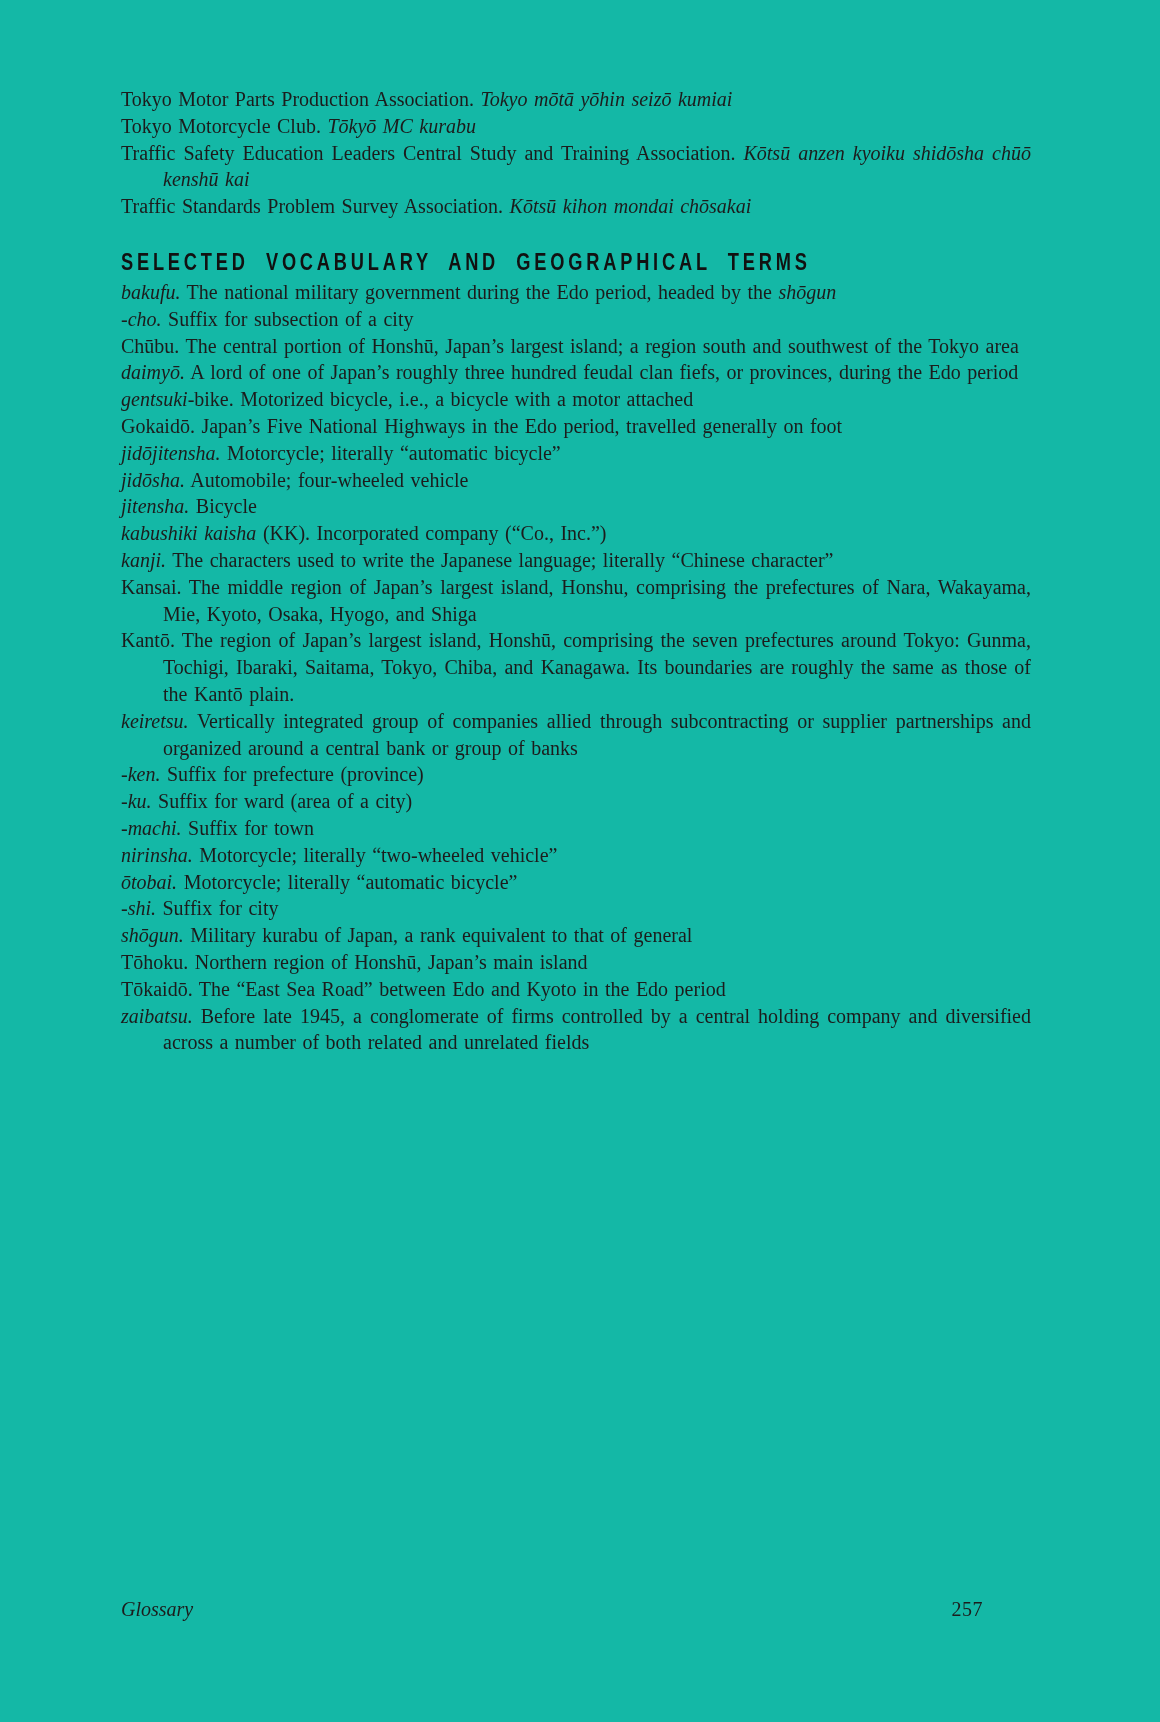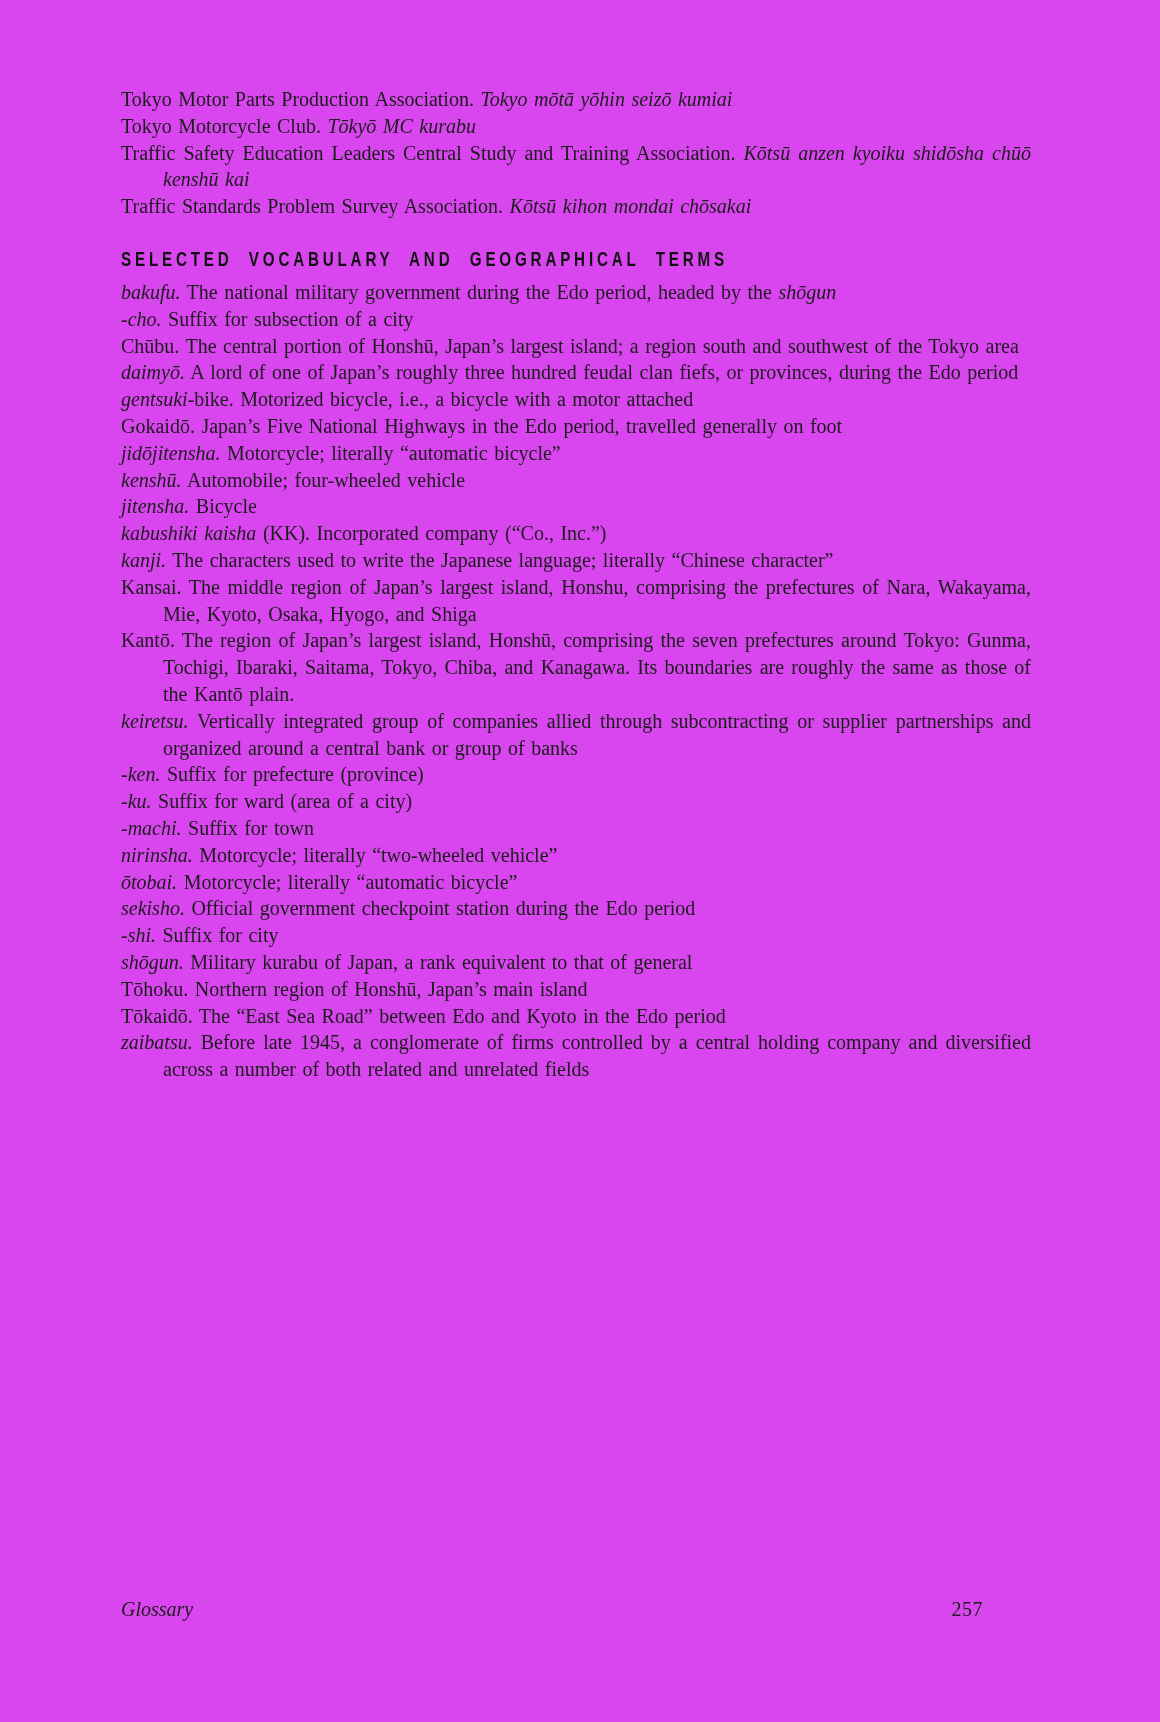--- a/index.html
+++ b/index.html
@@ -4,21 +4,21 @@
 <style>
   html, body {
     margin: 0;
     padding: 0;
     background: #ffffff;
   }
   .page {
     position: relative;
     width: 1160px;
     height: 1722px;
-    background: #d946ef;
+    background: #14b8a6;
     font-family: "Liberation Serif", serif;
     color: #1c1c1c;
     overflow: hidden;
   }
   .content {
     position: absolute;
     left: 121px;
     top: 86px;
     width: 910px;
   }
@@ -32,21 +32,21 @@
     word-spacing: 1.5px;
   }
   .it {
     font-style: italic;
   }
   h2.heading {
     margin: 28px 0 9px 0;
     padding: 0;
     font-family: "Liberation Sans", sans-serif;
     font-weight: bold;
-    font-size: 20px;
+    font-size: 24px;
     color: #111111;
     white-space: nowrap;
     height: 22px;
   }
   .heading-inner {
     display: inline-block;
     transform: scaleX(0.76);
     transform-origin: 0 50%;
     letter-spacing: 5px;
     word-spacing: 11px;
@@ -83,33 +83,32 @@
       </section>
     <h2 class="heading"><span class="heading-inner">SELECTED VOCABULARY AND GEOGRAPHICAL TERMS</span></h2>
     <section id="entry-list">
         <p class="entry"><span class="it">bakufu.</span><span> The national military government during the Edo period, headed by the </span><span class="it">shōgun</span></p>
         <p class="entry"><span class="it">-cho.</span><span> Suffix for subsection of a city</span></p>
         <p class="entry"><span>Chūbu. The central portion of Honshū, Japan’s largest island; a region south and southwest of the Tokyo area</span></p>
         <p class="entry"><span class="it">daimyō.</span><span> A lord of one of Japan’s roughly three hundred feudal clan fiefs, or provinces, during the Edo period</span></p>
         <p class="entry"><span class="it">gentsuki</span><span>-bike. Motorized bicycle, i.e., a bicycle with a motor attached</span></p>
         <p class="entry"><span>Gokaidō. Japan’s Five National Highways in the Edo period, travelled generally on foot</span></p>
         <p class="entry"><span class="it">jidōjitensha.</span><span> Motorcycle; literally “automatic bicycle”</span></p>
-        <p class="entry"><span class="it">kenshū.</span><span> Automobile; four-wheeled vehicle</span></p>
+        <p class="entry"><span class="it">jidōsha.</span><span> Automobile; four-wheeled vehicle</span></p>
         <p class="entry"><span class="it">jitensha.</span><span> Bicycle</span></p>
         <p class="entry"><span class="it">kabushiki kaisha</span><span> (KK). Incorporated company (“Co., Inc.”)</span></p>
         <p class="entry"><span class="it">kanji.</span><span> The characters used to write the Japanese language; literally “Chinese character”</span></p>
         <p class="entry"><span>Kansai. The middle region of Japan’s largest island, Honshu, comprising the prefectures of Nara, Wakayama, Mie, Kyoto, Osaka, Hyogo, and Shiga</span></p>
         <p class="entry"><span>Kantō. The region of Japan’s largest island, Honshū, comprising the seven prefectures around Tokyo: Gunma, Tochigi, Ibaraki, Saitama, Tokyo, Chiba, and Kanagawa. Its boundaries are roughly the same as those of the Kantō plain.</span></p>
         <p class="entry"><span class="it">keiretsu.</span><span> Vertically integrated group of companies allied through subcontracting or supplier partnerships and organized around a central bank or group of banks</span></p>
         <p class="entry"><span class="it">-ken.</span><span> Suffix for prefecture (province)</span></p>
         <p class="entry"><span class="it">-ku.</span><span> Suffix for ward (area of a city)</span></p>
         <p class="entry"><span class="it">-machi.</span><span> Suffix for town</span></p>
         <p class="entry"><span class="it">nirinsha.</span><span> Motorcycle; literally “two-wheeled vehicle”</span></p>
         <p class="entry"><span class="it">ōtobai.</span><span> Motorcycle; literally “automatic bicycle”</span></p>
-        <p class="entry"><span class="it">sekisho.</span><span> Official government checkpoint station during the Edo period</span></p>
         <p class="entry"><span class="it">-shi.</span><span> Suffix for city</span></p>
         <p class="entry"><span class="it">shōgun.</span><span> Military kurabu of Japan, a rank equivalent to that of general</span></p>
         <p class="entry"><span>Tōhoku. Northern region of Honshū, Japan’s main island</span></p>
         <p class="entry"><span>Tōkaidō. The “East Sea Road” between Edo and Kyoto in the Edo period</span></p>
         <p class="entry"><span class="it">zaibatsu.</span><span> Before late 1945, a conglomerate of firms controlled by a central holding company and diversified across a number of both related and unrelated fields</span></p>
       </section>
   </main>
   <footer class="footer">
     <span class="section-title">Glossary</span>
     <span class="folio">257</span>

